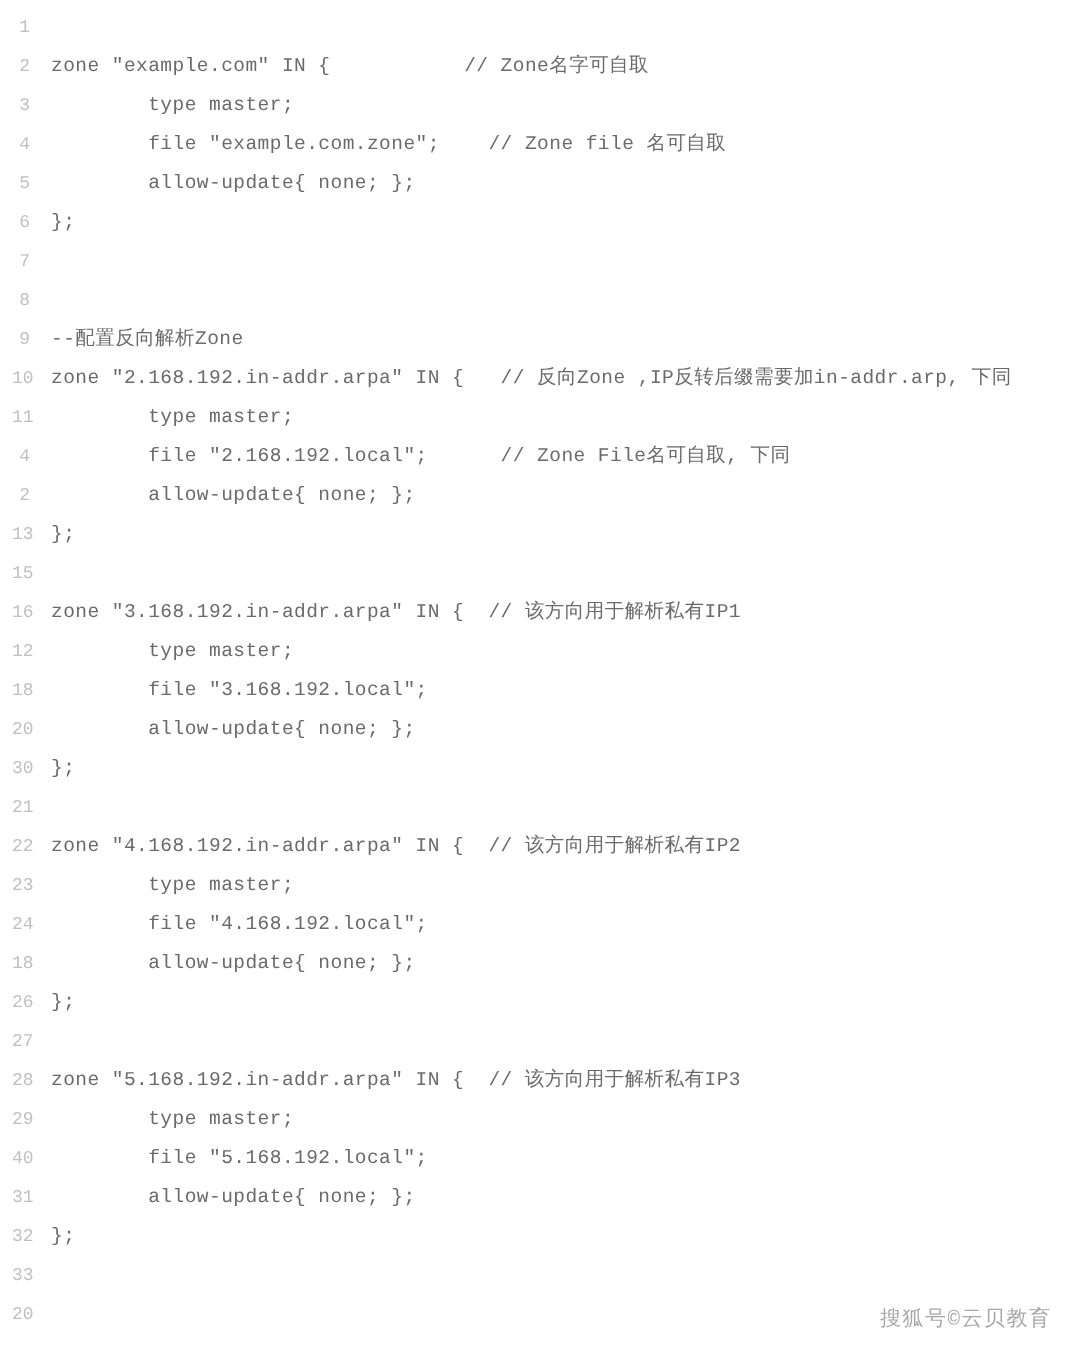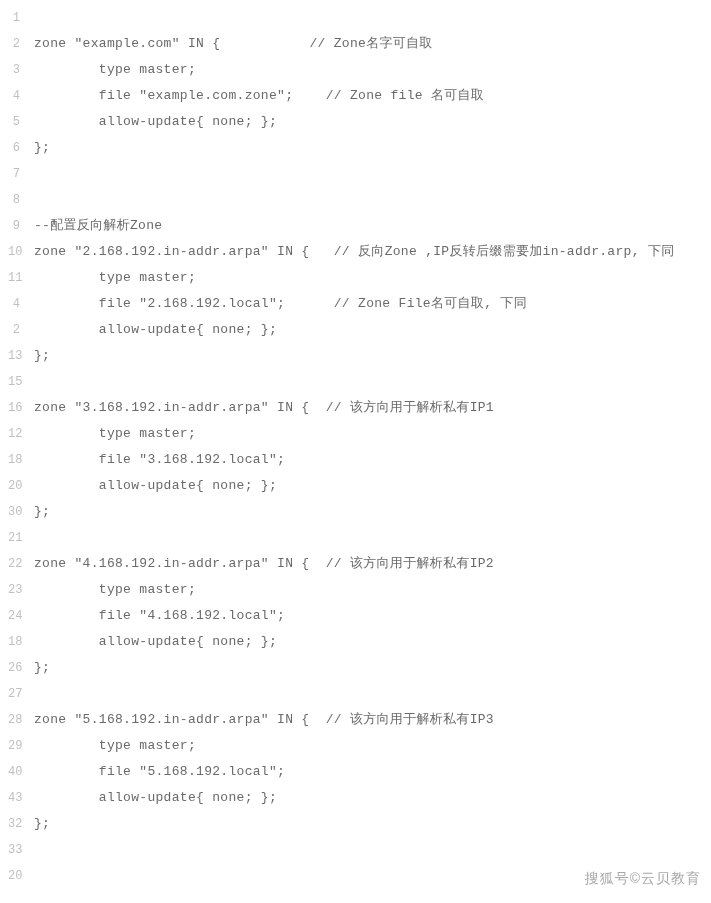--- a/index.html
+++ b/index.html
@@ -46,21 +46,21 @@
       white-space: pre;
       font-family: Consolas, Monaco, "Courier New", monospace;
       letter-spacing: 0.3px;
     }
     .watermark {
       position: absolute;
       bottom: 6px;
       right: 10px;
       font-size: 14px;
       color: rgba(130, 130, 130, 0.7);
-      font-family: Liberation Sans, sans-serif;
+      font-family: Liberation Mono, monospace;
       letter-spacing: 1px;
       margin-left: 18px;
     }
   </style>
 </head>
 <body>
 
 <div class="code-container">
   <div class="line-numbers">
       <div class="line-number">1</div>
@@ -86,21 +86,21 @@
       <div class="line-number">21</div>
       <div class="line-number">22</div>
       <div class="line-number">23</div>
       <div class="line-number">24</div>
       <div class="line-number">18</div>
       <div class="line-number">26</div>
       <div class="line-number">27</div>
       <div class="line-number">28</div>
       <div class="line-number">29</div>
       <div class="line-number">40</div>
-      <div class="line-number">43</div>
+      <div class="line-number">31</div>
       <div class="line-number">32</div>
       <div class="line-number">33</div>
       <div class="line-number">20</div>
     </div>
   <div class="code-lines">
       <div class="code-line"></div>
       <div class="code-line">zone "example.com" IN {           // Zone名字可自取</div>
       <div class="code-line">        type master;</div>
       <div class="code-line">        file "example.com.zone";    // Zone file 名可自取</div>
       <div class="code-line">        allow-update{ none; };</div>

